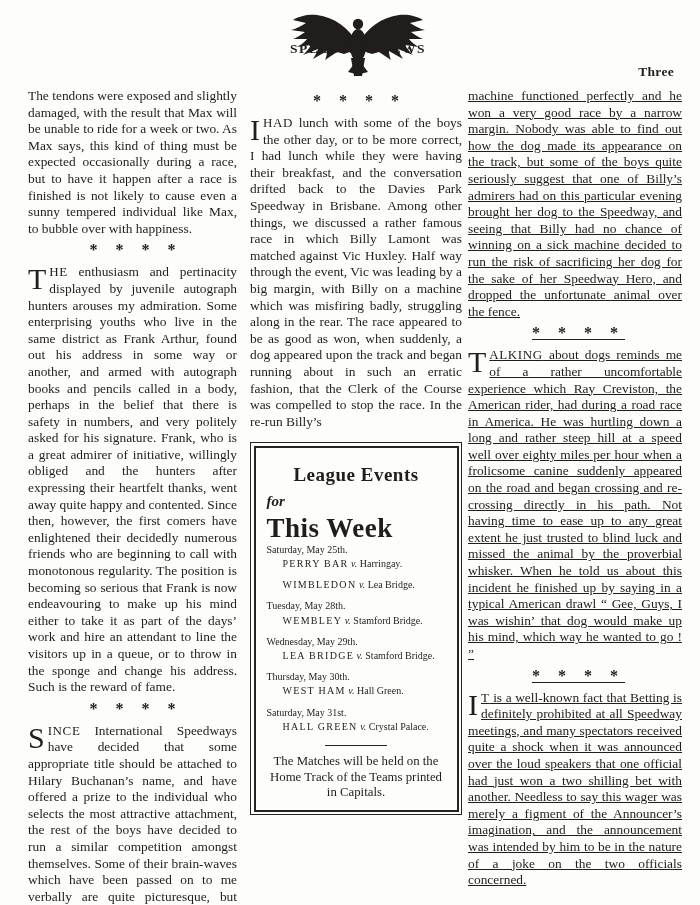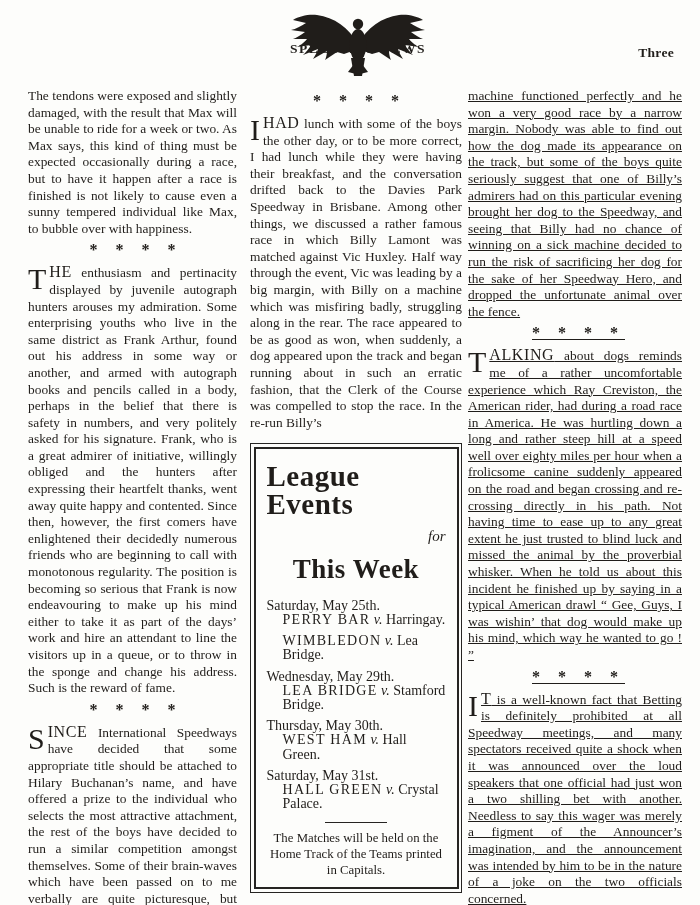--- a/index.html
+++ b/index.html
@@ -5,46 +5,46 @@
   html,body{margin:0;padding:0;background:#e9e9e7;}
   .page{
     width:700px;height:905px;margin:0 auto;position:relative;
     background:#fdfdfb;color:#201d1a;overflow:hidden;
     font-family:"Liberation Serif","DejaVu Serif",serif;
   }
   
   .hdr{position:relative;height:88px;}
   .logo{position:absolute;left:288px;top:8px;width:140px;height:74px;}
   .pagenum{
-    position:absolute;right:26px;top:45px;
+    position:absolute;right:26px;top:64px;
     font-weight:bold;font-size:13.5px;letter-spacing:.3px;
   }
   
   .cols{display:flex;padding:0 18px 0 28px;align-items:flex-start;}
   .col{font-size:13.4px;line-height:16.6px;text-align:justify;}
   .col1{width:209px;}
   .col2{width:212px;margin-left:13px;margin-right:6px;}
   .col3{width:214px;text-decoration:underline;}
   .col p{margin:0;}
   .sep{
     text-align:center;font-weight:bold;font-size:16px;line-height:14px;
     letter-spacing:7px;margin:6px 0 7px;text-indent:7px;
   }
   .dropcap{
     float:left;font-size:30px;line-height:25px;
     padding:2px 3px 0 0;
   }
-  .leadcaps{font-size:16px;letter-spacing:.6px;}
+  .leadcaps{font-size:13px;letter-spacing:.6px;}
   
   .ebox{margin-top:12px;border:1px solid #262422;padding:2.5px;background:#fdfdfb;}
   .ebox-in{border:2px solid #262422;padding:13px 11px 9px;}
-  .ebox-t1{font-size:29px;font-weight:bold;line-height:28px;letter-spacing:.5px;}
-  .ebox-for{font-style:italic;text-align:right;font-size:15px;line-height:18px;margin:9px 0;}
-  .ebox-t2{font-size:27px;font-weight:bold;text-align:center;line-height:30px;margin-bottom:15px;letter-spacing:.5px;}
-  .event{font-size:14px;line-height:14.2px;margin-bottom:7px;text-align:left;}
+  .ebox-t1{font-size:19px;font-weight:bold;text-align:center;line-height:28px;letter-spacing:.5px;}
+  .ebox-for{font-style:italic;text-align:left;font-size:15px;line-height:18px;margin:3px 0;font-weight:bold;}
+  .ebox-t2{font-size:27px;font-weight:bold;line-height:30px;letter-spacing:.5px;}
+  .event{font-size:10px;line-height:14.2px;margin-bottom:7px;text-align:left;}
   .event .teams{padding-left:16px;}
   .home{letter-spacing:1.3px;}
   .vs{font-style:italic;}
   .ebox-rule{width:62px;border:0;border-top:1px solid #262422;margin:11px auto 8px;}
   .ebox-foot{text-align:center;font-size:12.8px;line-height:15.6px;}
 </style>
 </head>
 <body>
 
 <div class="page">
@@ -89,20 +89,22 @@
           <div class="ebox-t2">This Week</div>
 
           <div class="event">
             <div class="date">Saturday, May 25th.</div>
             <div class="teams"><span class="home">PERRY BAR</span> <span class="vs">v.</span> <span>Harringay.</span></div>
           </div>
           <div class="event">
             <div class="teams"><span class="home">WIMBLEDON</span> <span class="vs">v.</span> <span>Lea Bridge.</span></div>
           </div>
           <div class="event">
+            <div class="date">Tuesday, May 28th.</div>
+            <div class="teams"><span class="home">WEMBLEY</span> <span class="vs">v.</span> <span>Stamford Bridge.</span></div>
           </div>
           <div class="event">
             <div class="date">Wednesday, May 29th.</div>
             <div class="teams"><span class="home">LEA BRIDGE</span> <span class="vs">v.</span> <span>Stamford Bridge.</span></div>
           </div>
           <div class="event">
             <div class="date">Thursday, May 30th.</div>
             <div class="teams"><span class="home">WEST HAM</span> <span class="vs">v.</span> <span>Hall Green.</span></div>
           </div>
           <div class="event">

